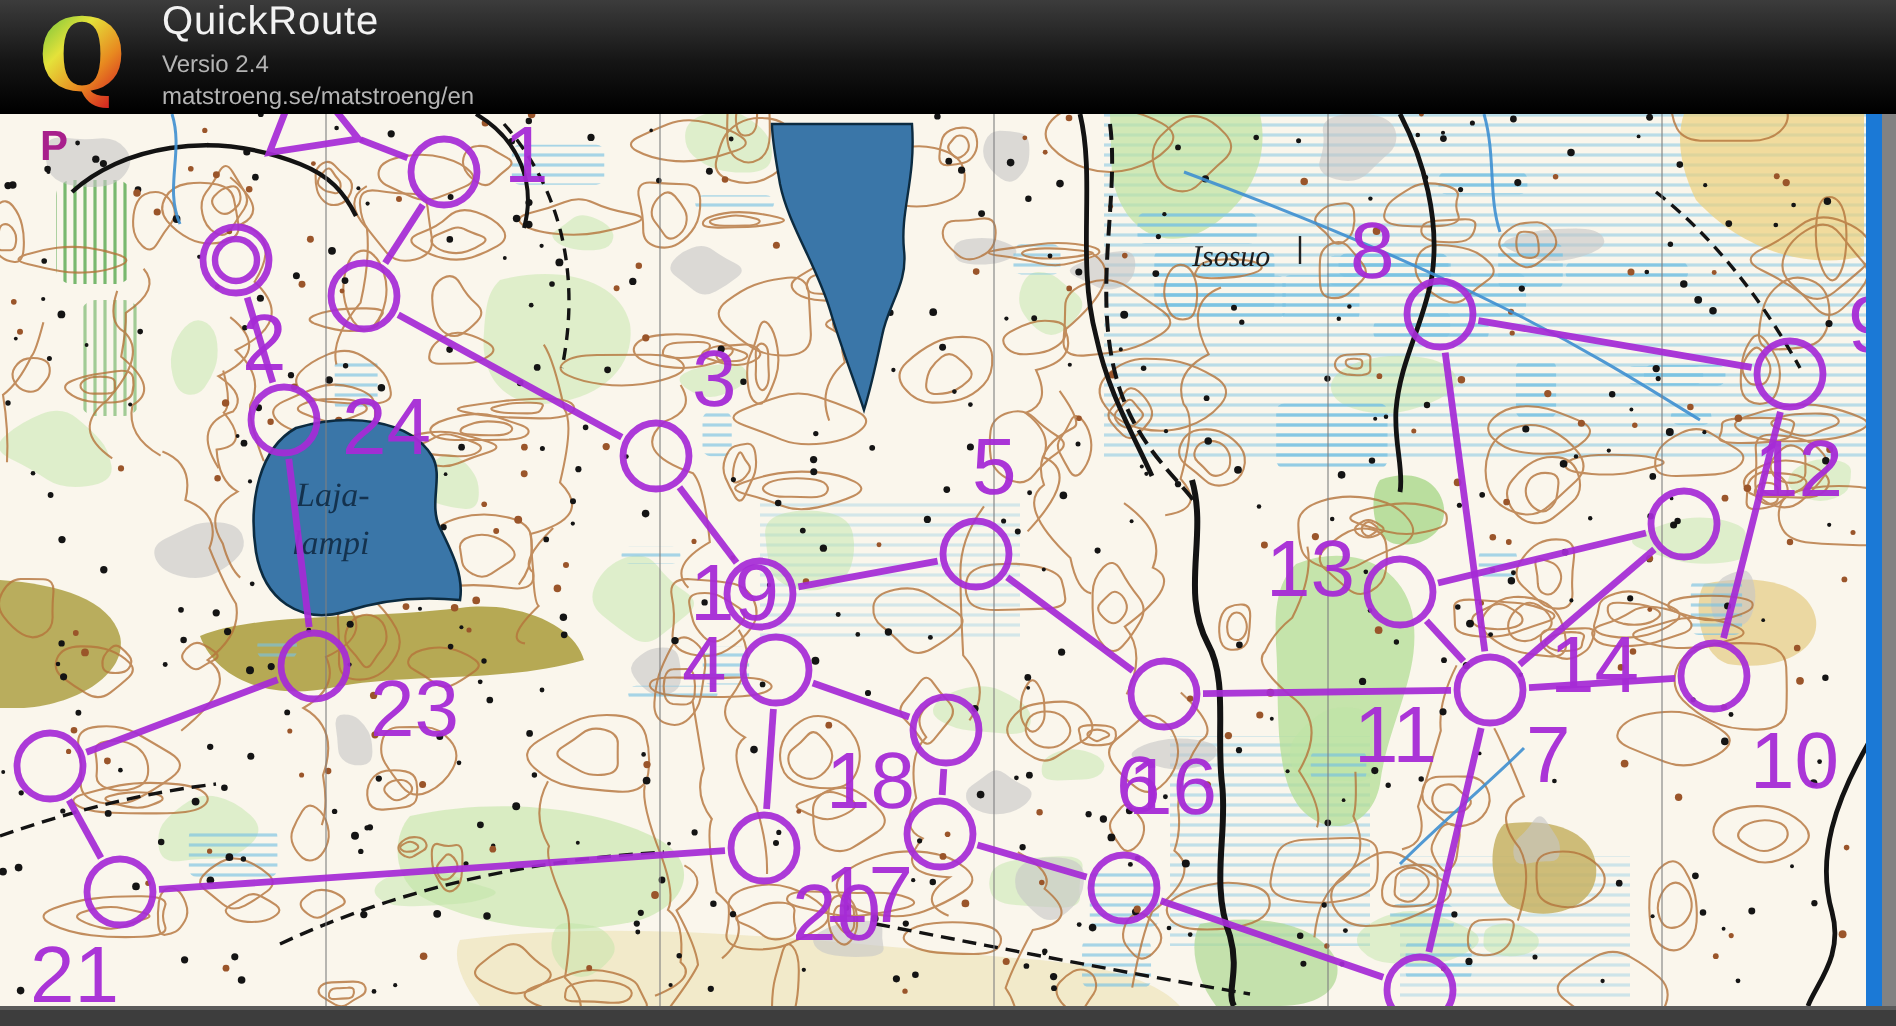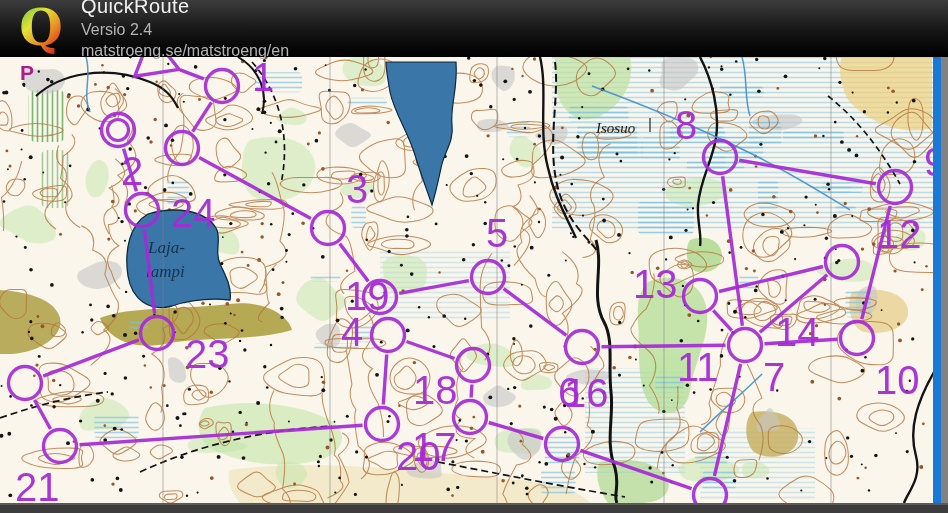--- a/index.html
+++ b/index.html
@@ -5,21 +5,21 @@
   html,body{margin:0;padding:0;background:#222;}
   #app{position:relative;width:948px;height:513px;overflow:hidden;background:#000;
        font-family:"Liberation Sans",sans-serif;}
   #map-svg{position:absolute;left:0;top:0;}
   .header{position:absolute;left:0;top:0;width:948px;height:57px;box-sizing:border-box;
           background:linear-gradient(#3c3c3c,#151515 55%,#000 100%);
           border-bottom:1px solid #000;display:flex;align-items:center;padding-left:14px;z-index:5;}
   .logo{width:54px;height:56px;margin-right:13px;flex:0 0 auto;}
   .titles{display:flex;flex-direction:column;justify-content:center;}
   .app-title{font-size:20px;color:#f2f2f2;letter-spacing:.4px;line-height:1.15;margin-bottom:2px;}
-  .app-sub{font-size:16px;color:#b4b4b4;line-height:1.3;}
+  .app-sub{font-size:12px;color:#b4b4b4;line-height:1.3;}
   .lake-name{font-family:"Liberation Serif",serif;font-style:italic;font-size:17px;fill:#14324e;}
   .marsh-name{font-family:"Liberation Serif",serif;font-style:italic;font-size:15px;fill:#1d1d1d;}
   .map-letter{font-family:"Liberation Sans",sans-serif;font-weight:700;font-size:21px;fill:#a81f8c;}
   .ctl-num{font-family:"Liberation Sans",sans-serif;font-weight:500;font-size:40px;}
 </style>
 </head>
 <body>
 
 <div id="app">
 

